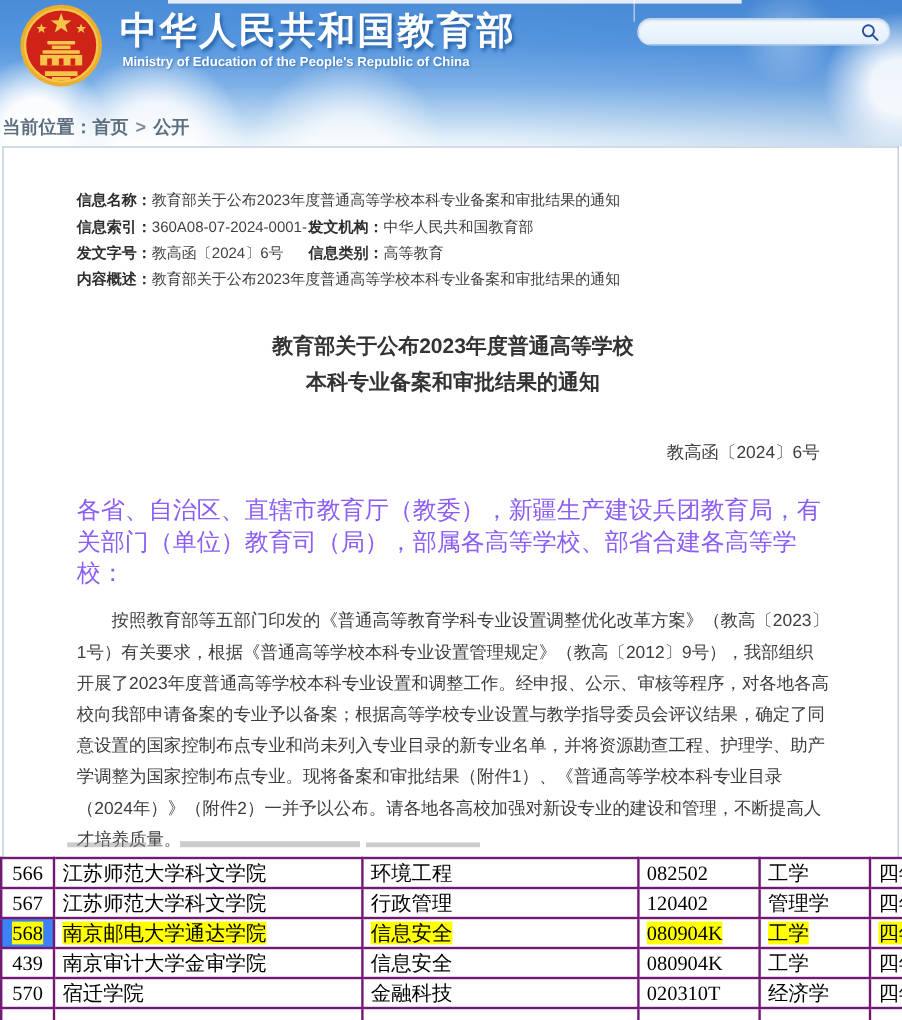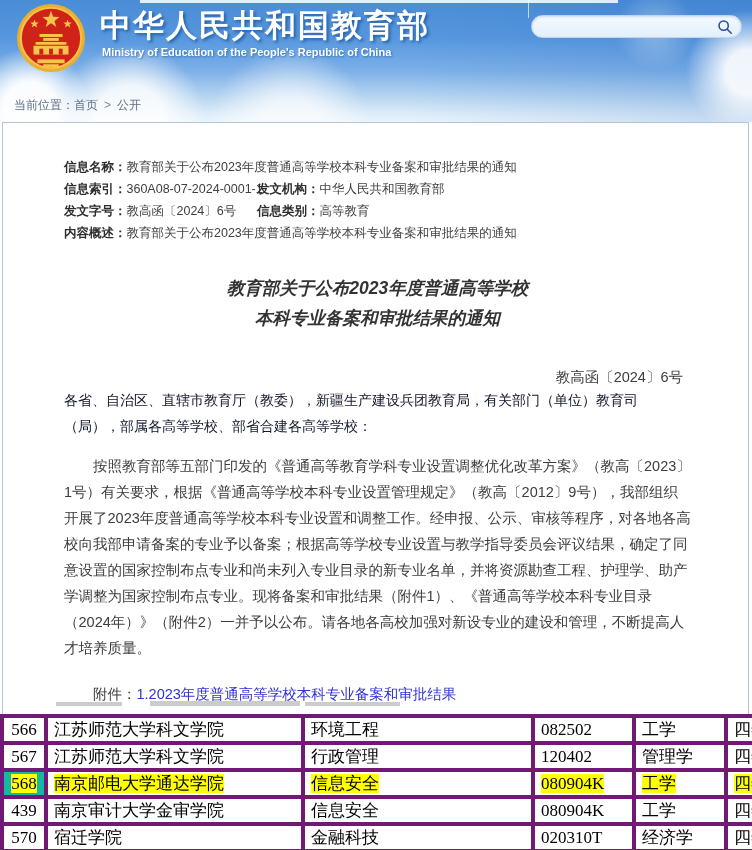--- a/index.html
+++ b/index.html
@@ -41,74 +41,74 @@
     box-shadow:inset 0 1px 2px rgba(120,160,210,.35);
     display:flex; align-items:center;
   }
   .search-input {
     flex:1; height:100%; border:none; outline:none; background:transparent;
     padding:0 4px 0 12px; font-size:12px; color:#335;
   }
   .search-icon { width:16px; height:16px; margin-right:8px; flex:0 0 auto; }
 
   .breadcrumb {
-    position:absolute; left:14px; top:97px; font-size:12px; color:#5d6e80; white-space:nowrap;
+    position:absolute; left:2px; top:97px; font-size:15px; color:#5d6e80; white-space:nowrap;font-weight:bold;
   }
   .breadcrumb a { color:#5d6e80; text-decoration:none; }
   .crumb-sep { margin:0 6px; color:#7b8a99; }
 
   
   .panel {
     position:absolute; left:2px; top:122px; width:747px; height:740px;
     background:#fff; border:1px solid #b7c6d6; border-bottom:none;
   }
   .doc-content { padding:33px 57px 0 61px; color:#3d3d3d; }
 
   
   .meta { font-size:12.5px; line-height:22px; color:#3f3f3f; }
   .meta-row { display:flex; white-space:nowrap;align-items:center; }
   .meta-label { font-weight:bold; color:#2e2e2e; }
   .mw1 { width:193px; } .mw2 { width:177px; }
 
   
   .doc-title { margin-top:29px; text-align:center; font-size:17.5px; font-weight:bold;
-               color:#333; line-height:30px;font-style:italic; }
+               color:#333; line-height:30px; }
   .doc-number { margin-top:35px; text-align:right; font-size:14.5px; color:#3d3d3d;
                 padding-right:8px; }
-  .salutation { font-size:14px; line-height:26px; color:#0f172a; }
+  .salutation { margin-top:26px; font-size:20px; line-height:26px; color:#8b5cf6; }
   .paragraph  { margin-top:14px; font-size:14.5px; line-height:26px; color:#3d3d3d;
                 text-indent:2em; }
   .attachment { margin-top:20px; font-size:14.5px; line-height:26px; color:#3d3d3d;
                 text-indent:2em; }
   .attachment a { color:#3232d2; text-decoration:none; }
 
   
   .artifact { position:absolute; background:#8f8f8f; opacity:.45; filter:blur(.6px); }
   .a1 { left:56px;  top:702px; width:66px;  height:4px; }
   .a2 { left:150px; top:701px; width:150px; height:5px; }
   .a3 { left:305px; top:702px; width:95px;  height:4px; }
 
   
   .result-table {
     position:absolute; left:0; top:714px; width:792px;
     border-collapse:collapse; table-layout:fixed;
     font-family:"Liberation Serif","DejaVu Serif",serif;
     font-size:17px; color:#000; background:#fff;
   }
   .result-table td {
-    border:4px solid #701a75; height:23px; padding:0 0 0 6px;
+    border:2px solid #701a75; height:23px; padding:0 0 0 6px;
     overflow:hidden; white-space:nowrap; vertical-align:middle;
   }
   .col-no     { width:44px;  text-align:center; padding:0 !important; }
   .col-school { width:257px;border-radius:11px; }
   .col-major  { width:230px; }
   .col-code   { width:101px; }
   .col-degree { width:92px;  }
   .col-years  { width:86px;  }
-  tr.hl td.col-no { background:#14b8a6; }
+  tr.hl td.col-no { background:#3b82f6; }
   .mark { background:#ffff00; }
 </style>
 </head>
 <body>
 
 <div class="header">
   <div class="top-glare"></div>
   <div class="stem-line"></div>
 
   <svg class="emblem" viewBox="0 0 72 72">

